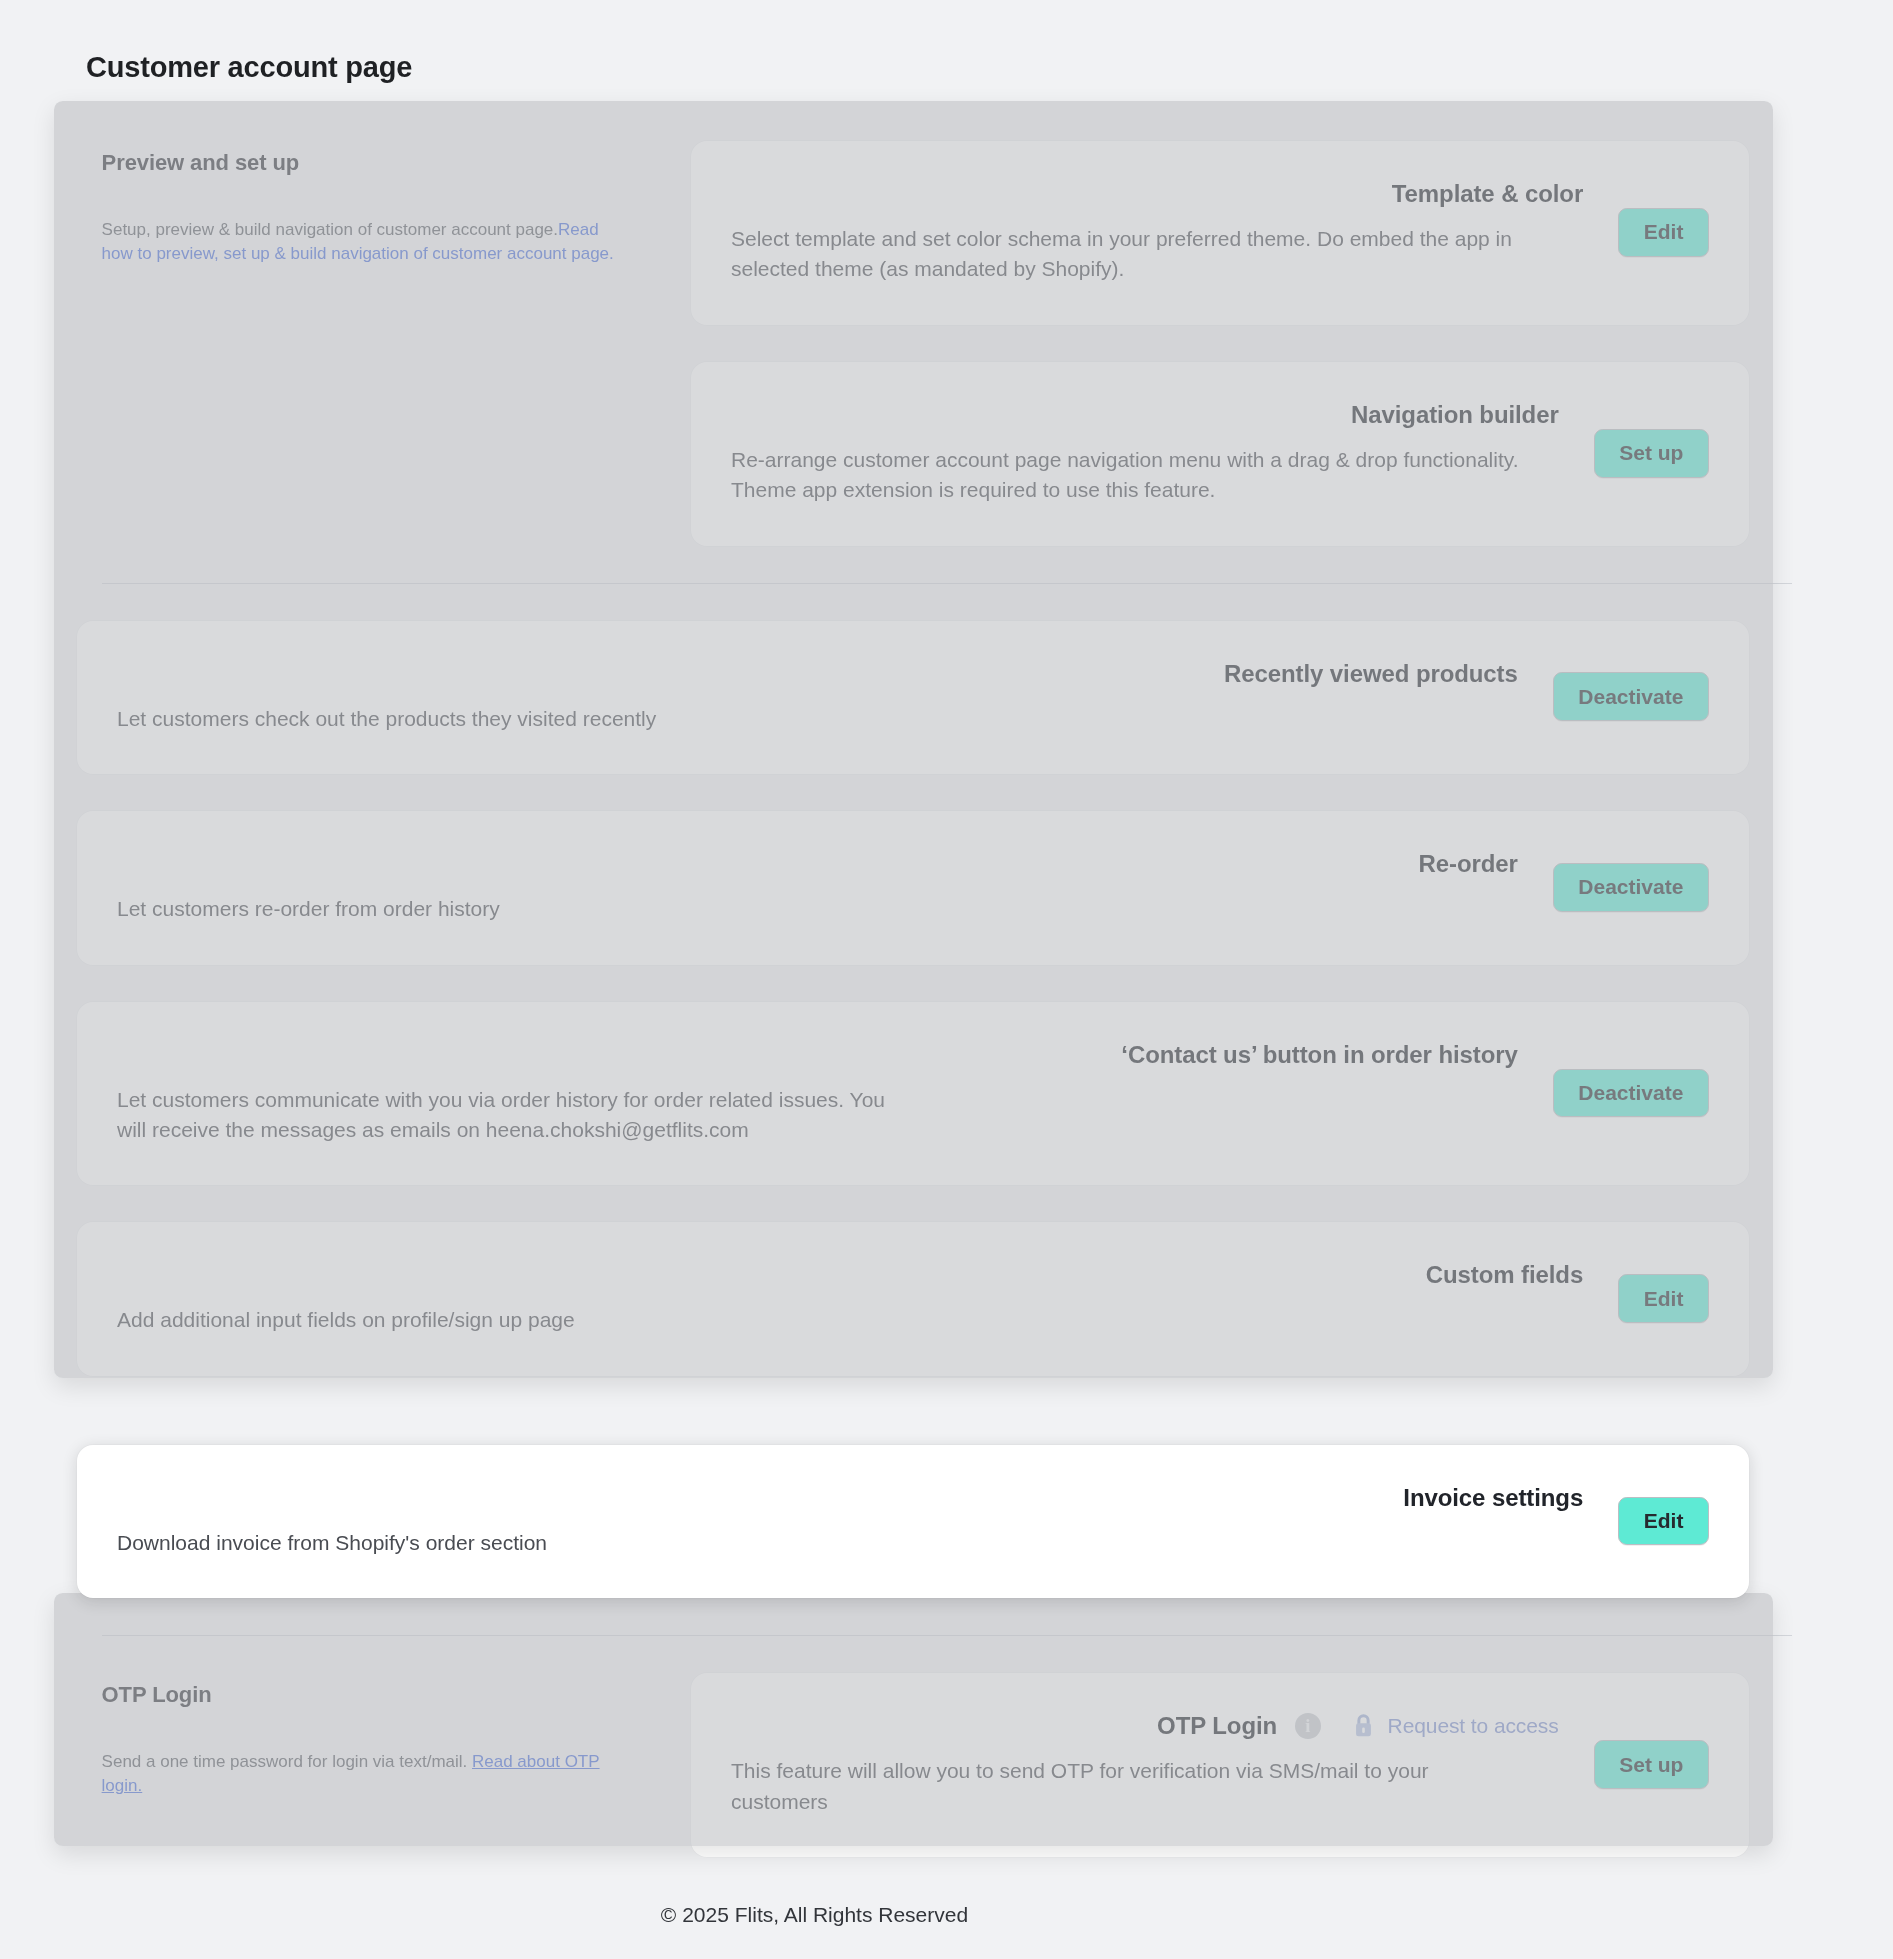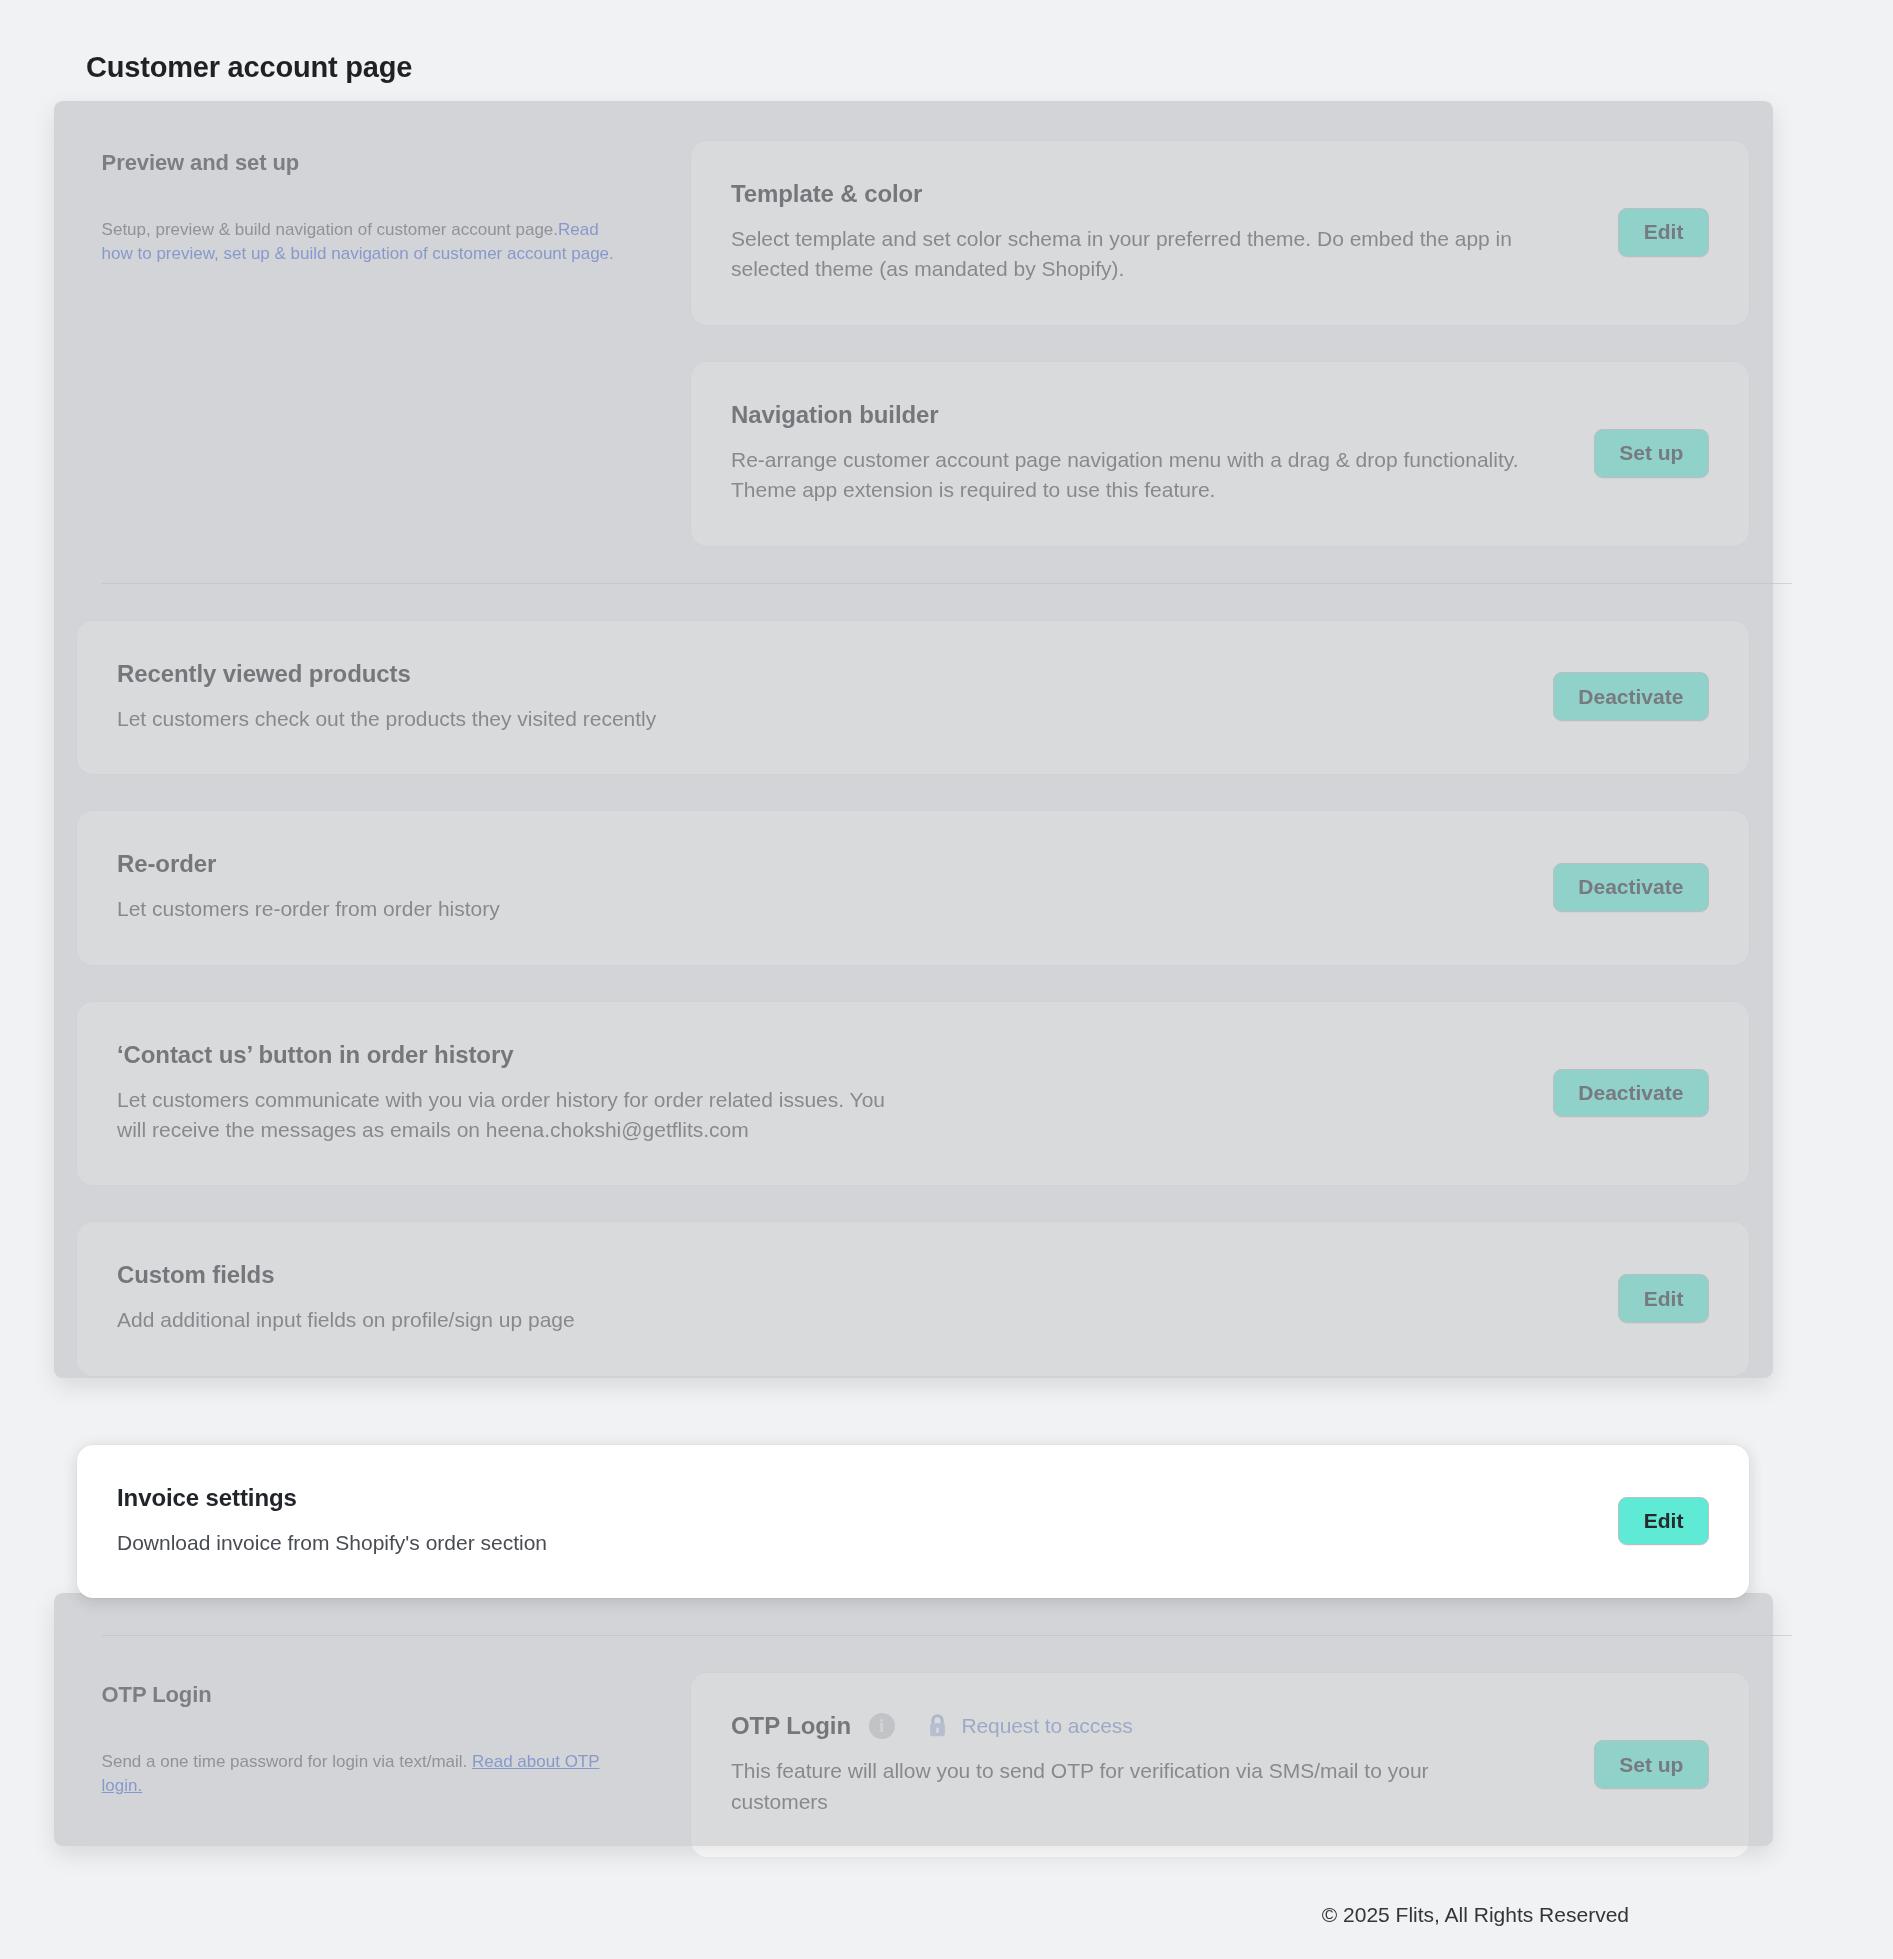--- a/index.html
+++ b/index.html
@@ -98,20 +98,21 @@
   .card-body { flex: 1 1 auto; padding-right: 35px; }
 
   .card-title {
     font-size: 24px;
     font-weight: 700;
     color: #21242a;
     letter-spacing: -0.1px;
     display: flex;
     align-items: center;
     gap: 17.6px;
+    justify-content: flex-end;
   }
   .card-title .title-text { display: inline-block; }
 
   .card-desc {
     margin-top: 16px;
     font-size: 21px;
     line-height: 1.45;
     color: #494c52;
     max-width: 843px;
   }
@@ -189,21 +190,21 @@
     z-index: 5;
     box-shadow: 0 3.5px 16px rgba(23,24,24,0.14), 0 0 0 0.9px rgba(0,0,0,0.02);
   }
 
   
   .footer {
     position: absolute;
     left: 0;
     top: 1903px;
     width: 1629px;
-    text-align: right;
+    text-align: center;
     font-size: 21px;
     color: #32353a;
   }
 
   
   .group-gap { height: 32px; }
 </style>
 </head>
 <body>
 

